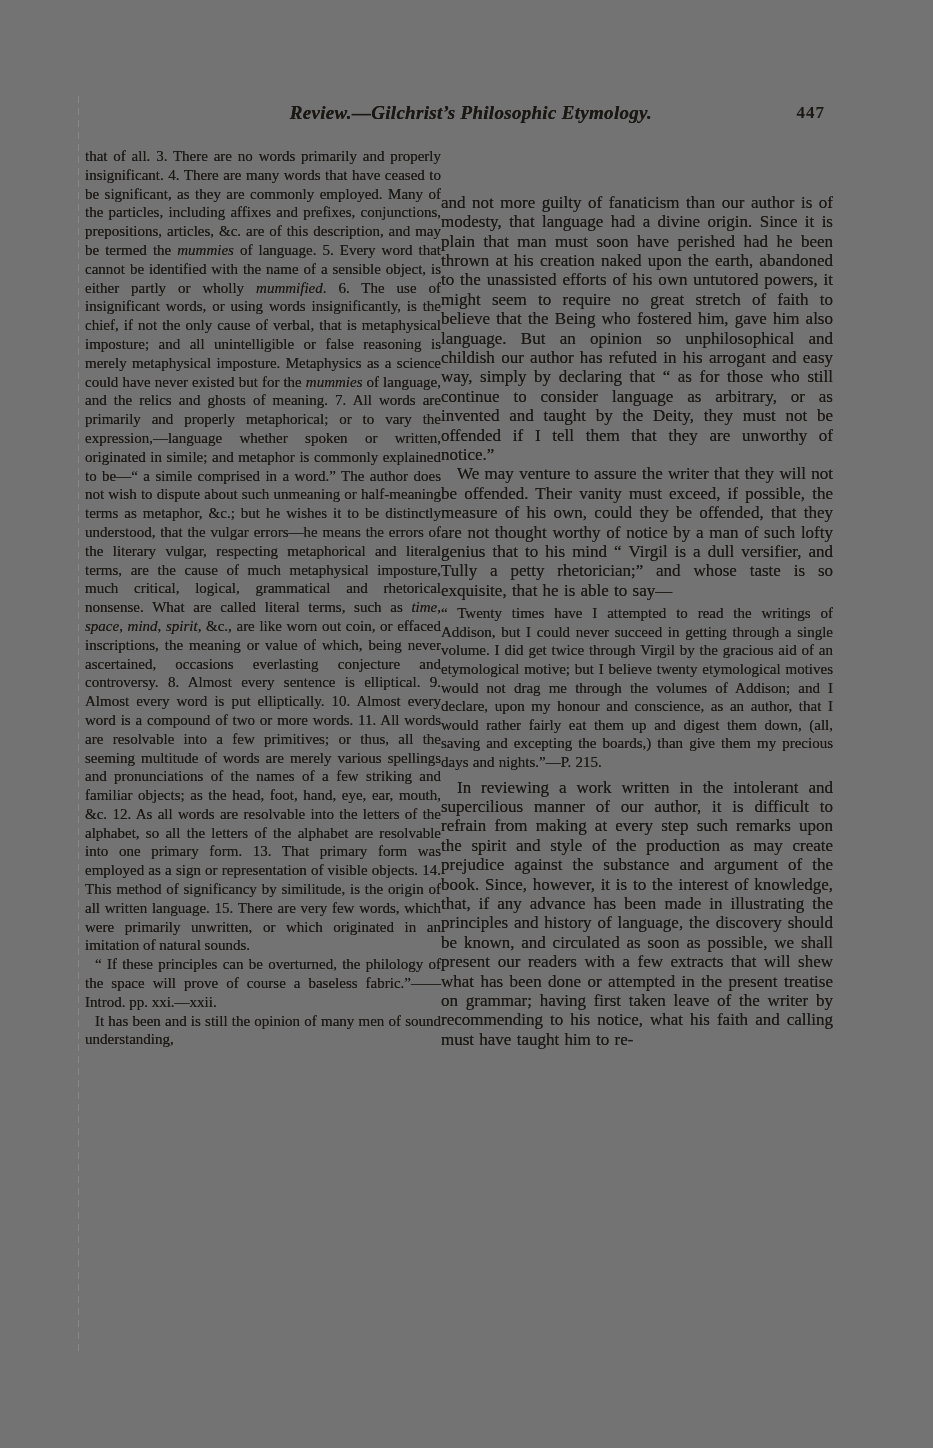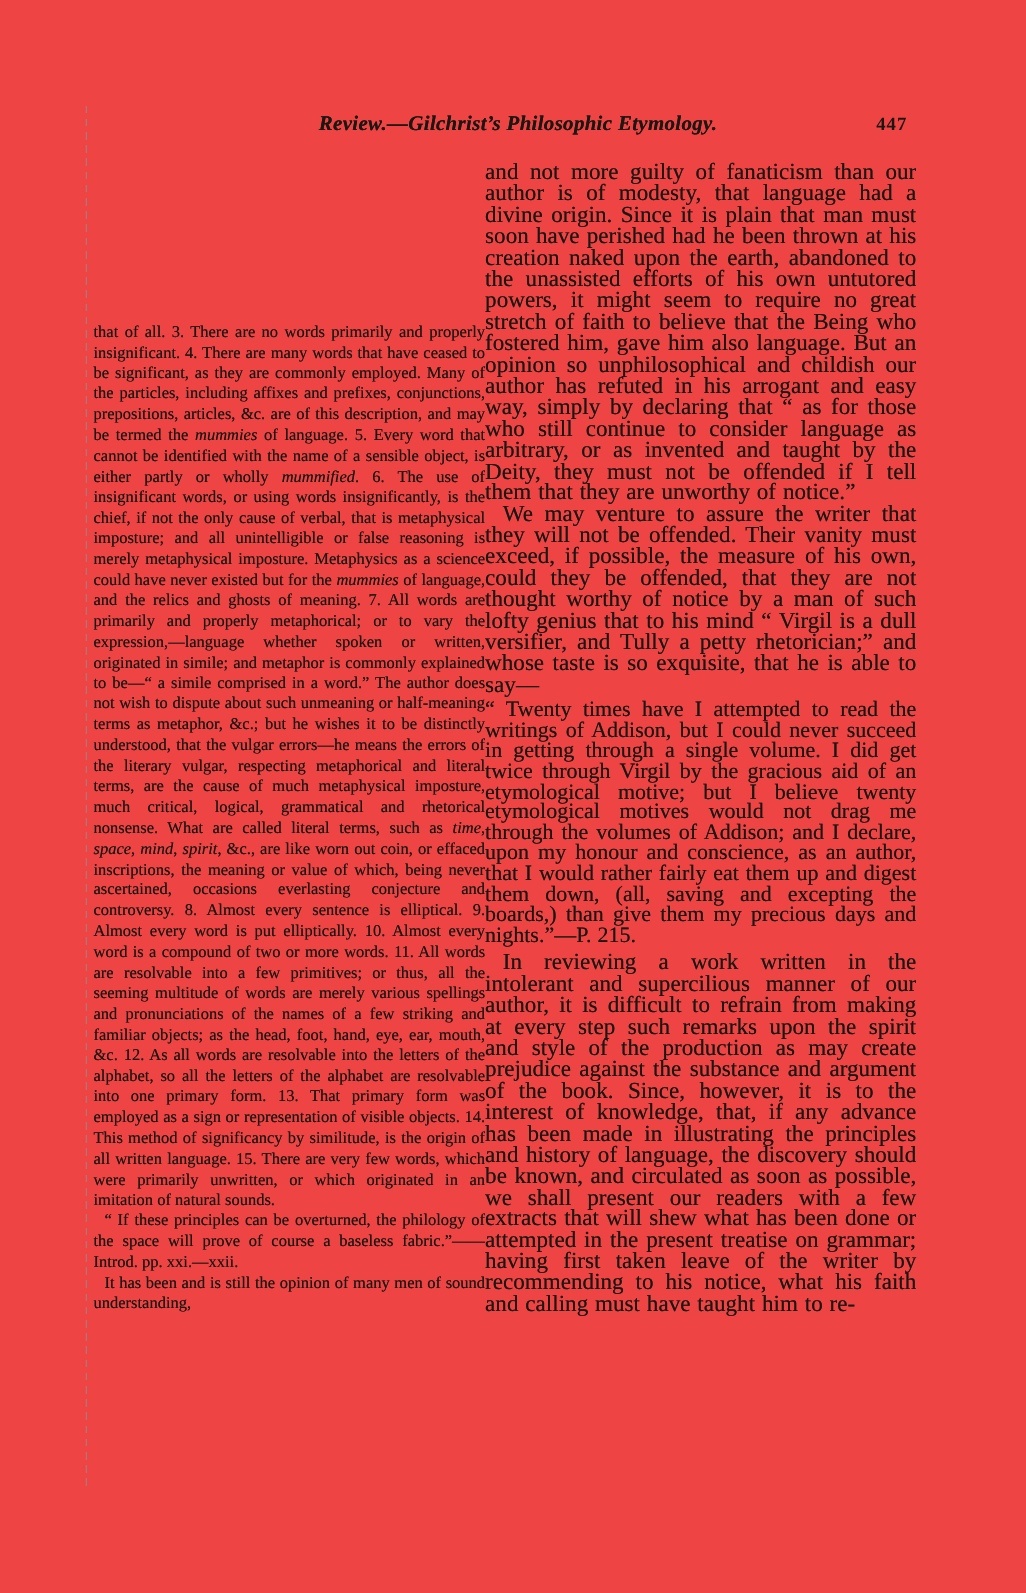--- a/index.html
+++ b/index.html
@@ -6,21 +6,21 @@
   body{
     width:933px;height:1448px;
     background:#f7f7f5;
     font-family:"Liberation Serif","DejaVu Serif",serif;
     color:#1b1814;
     position:relative;
     overflow:hidden;
   }
   .page{
     position:absolute;inset:0;
-    background:#ef4444;
+    background:#737373;
   }
   
   .margin-rule{
     position:absolute;left:78px;top:96px;width:1px;height:1256px;
     background:repeating-linear-gradient(to bottom,#8f8f8c 0 7px,transparent 7px 12px);
     opacity:.75;
   }
   .header{
     position:absolute;top:102px;left:85px;width:772px;height:26px;
   }
@@ -36,23 +36,23 @@
   }
   .columns{
     position:absolute;top:147px;left:85px;width:772px;
     display:flex;align-items:flex-end;font-family:Liberation Serif, serif;
   }
   .col{text-align:justify;}
   .col p{margin:0;text-align:justify;text-shadow:0 0 .4px rgba(27,24,20,.8);}
   .col-left{width:356px;}
   .col-left p{font-size:15px;line-height:18.8px;}
   .col-right{width:392px;}
-  .col-right p{font-size:21px;line-height:19.4px;word-spacing:1px;}
+  .col-right p{font-size:17px;line-height:19.4px;word-spacing:1px;}
   .col-right p.blockquote{
-    font-size:20px;line-height:18.6px;
+    font-size:15px;line-height:18.6px;
     margin:4px 0 6px 0;word-spacing:.5px;
   }
   p.indent{text-indent:16px;}
   p.indent-sm{text-indent:10px;}
   .footer-row{
     display:flex;justify-content:space-between;align-items:baseline;
     margin-top:6px;padding-right:26px;
   }
   .volume{font-size:13.5px;letter-spacing:1.5px;text-shadow:0 0 .4px rgba(27,24,20,.8);}
   .signature{font-size:15px;letter-spacing:3px;text-shadow:0 0 .4px rgba(27,24,20,.8);}

